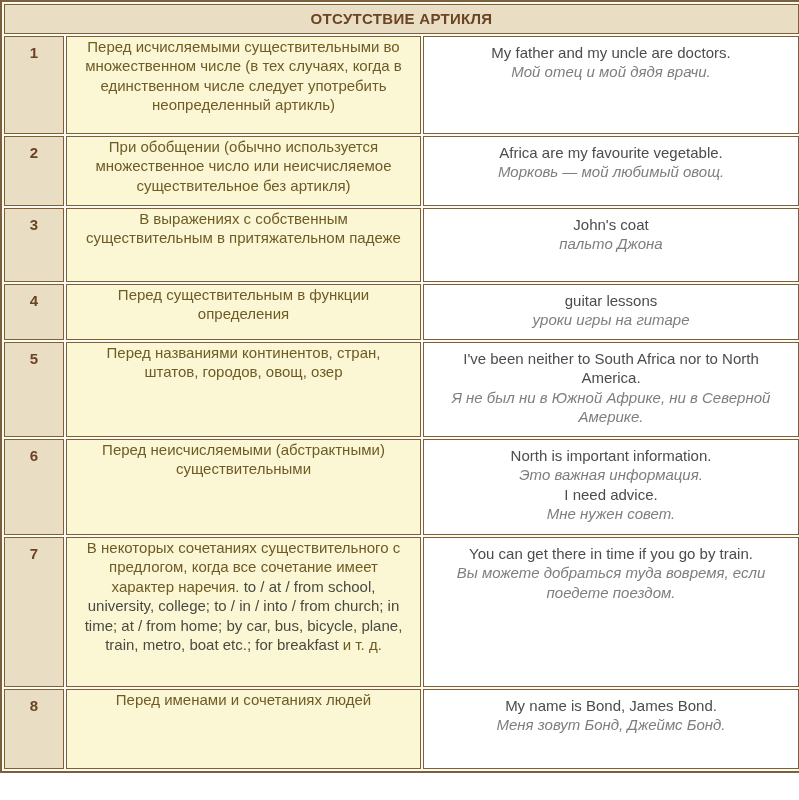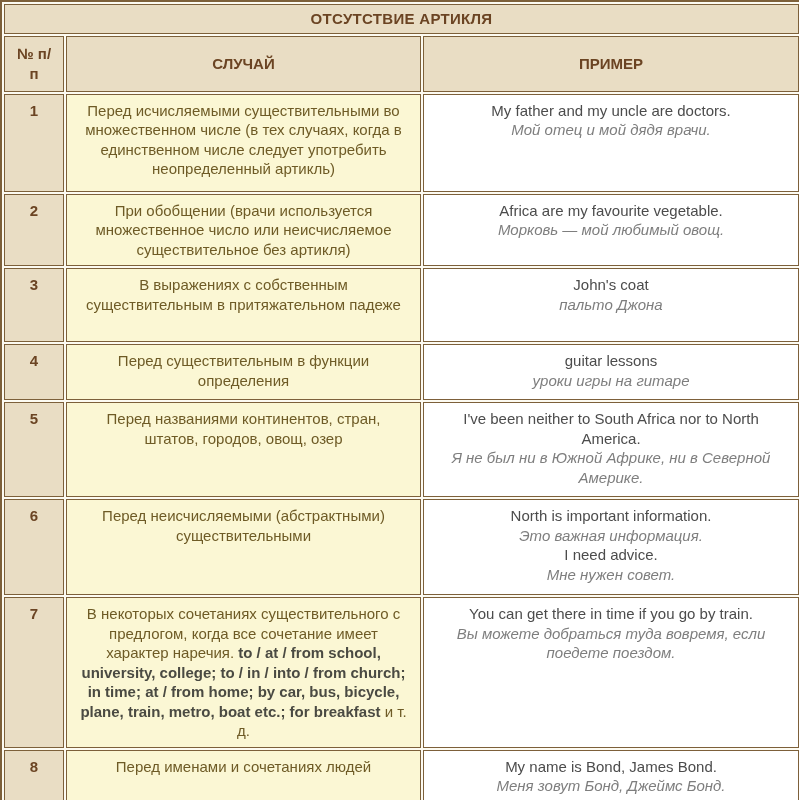--- a/index.html
+++ b/index.html
@@ -56,24 +56,24 @@
   }
   td.num-cell{
     background:var(--num-bg);
     color:var(--title-text);
     font-weight:bold;
     padding-top:6px;
   }
   td.case-cell{
     background:var(--case-bg);
     color:var(--case-text);
-    padding:6px 12px;
+    padding:0 12px;
   }
   td.case-cell .seg.bold{
-    font-weight:bold;
+    font-weight:normal;
     color:var(--case-bold-text);
   }
   td.example-cell{
     background:var(--example-bg);
     padding:6px 20px;
   }
   td.example-cell .line.en{color:var(--example-en);}
   td.example-cell .line.ru{color:var(--example-ru);font-style:italic;}
 </style>
 </head>
@@ -82,38 +82,33 @@
 <table class="grammar">
   <colgroup>
     <col style="width:60px">
     <col style="width:355px">
     <col style="width:376px">
   </colgroup>
   <thead>
     <tr class="title-row">
       <th colspan="3">ОТСУТСТВИЕ АРТИКЛЯ</th>
     </tr>
-    <tr class="header-row">
-      <th>№ п/п</th>
-      <th>СЛУЧАЙ</th>
-      <th>ПРИМЕР</th>
-    </tr>
   </thead>
   <tbody id="rows">
       <tr style="height: 98px;">
         <td class="num-cell">1</td>
         <td class="case-cell"><span class="seg">Перед исчисляемыми существительными во множественном числе (в тех случаях, когда в единственном числе следует употребить неопределенный артикль)</span></td>
         <td class="example-cell">
           <div class="line en">My father and my uncle are doctors.</div>
           <div class="line ru">Мой отец и мой дядя врачи.</div>
         </td>
       </tr>
       <tr style="height: 70px;">
         <td class="num-cell">2</td>
-        <td class="case-cell"><span class="seg">При обобщении (врачи используется множественное число или неисчисляемое существительное без артикля)</span></td>
+        <td class="case-cell"><span class="seg">При обобщении (обычно используется множественное число или неисчисляемое существительное без артикля)</span></td>
         <td class="example-cell">
           <div class="line en">Africa are my favourite vegetable.</div>
           <div class="line ru">Морковь — мой любимый овощ.</div>
         </td>
       </tr>
       <tr style="height: 74px;">
         <td class="num-cell">3</td>
         <td class="case-cell"><span class="seg">В выражениях с собственным существительным в притяжательном падеже</span></td>
         <td class="example-cell">
           <div class="line en">John's coat</div>

